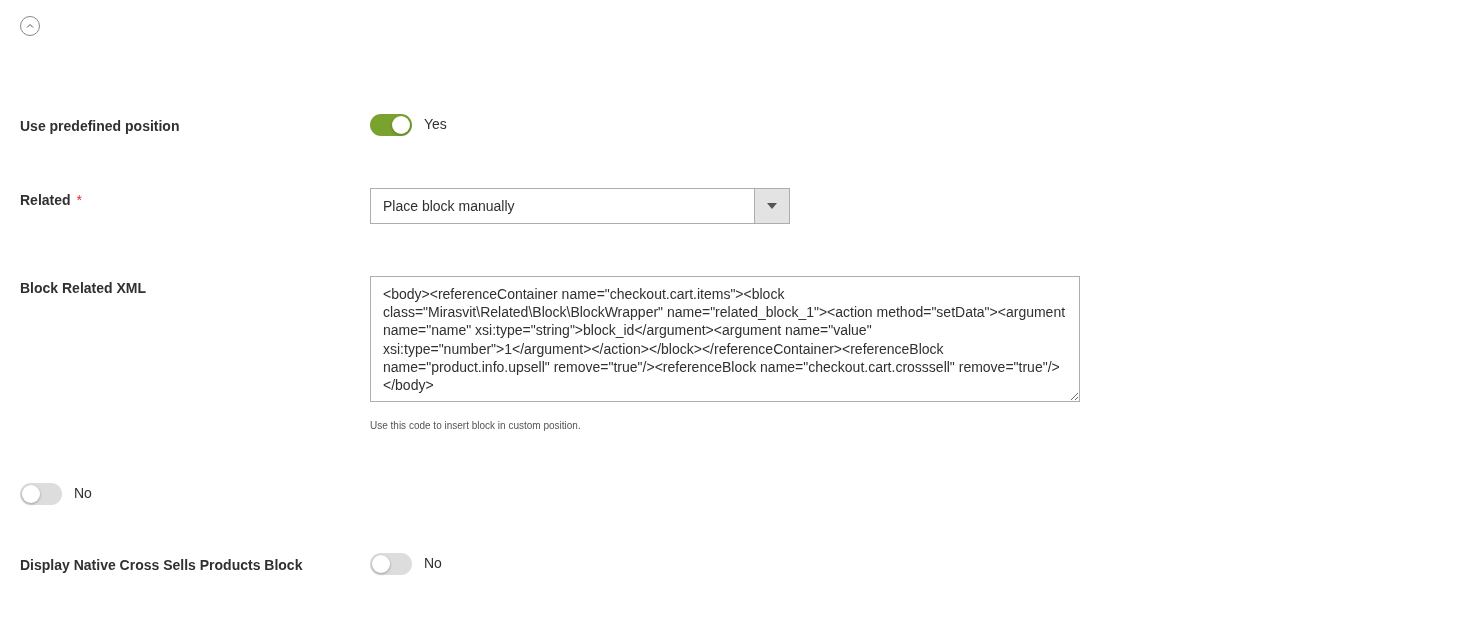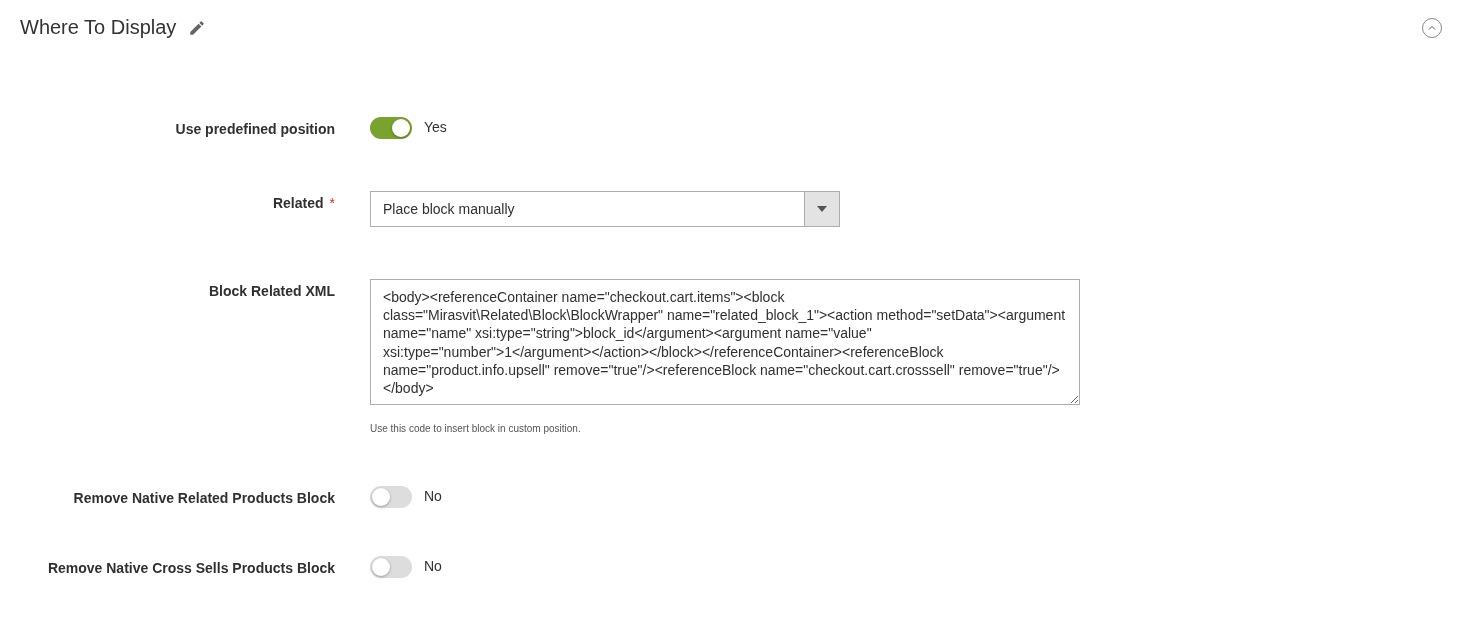--- a/index.html
+++ b/index.html
@@ -45,21 +45,21 @@
   .form-body {
     padding-top: 70px;
   }
   .form-row {
     display: flex;
     align-items: flex-start;
     margin-bottom: 52px;
   }
   .label-col {
     width: 350px;
-    text-align: right;
+    text-align: left;
     padding-right: 35px;
     padding-top: 4px;
     color: #303030;
     font-weight: 600;
     font-size: 14px;
   }
   .label-col .req {
     color: #e02b27;
     margin-left: 6px;
     font-weight:400;
@@ -94,21 +94,21 @@
   .toggle.off { background: #dddddd; }
   .toggle.off .knob { left: 2px; }
   .toggle-label {
     margin-left: 12px;
     color: #303030;
     font-size: 14px;
     padding-top: 2px;
   }
   .select-wrap {
     display: flex;
-    width: 470px;
+    width: 420px;
   }
   .select-text {
     flex: 1;
     border: 1px solid #adadad;
     border-right: none;
     padding: 8px 12px;
     font-size: 14px;
     color: #303030;
     background:#fff;
     cursor: pointer;
@@ -143,28 +143,20 @@
     margin-top: 18px;
     color: #555;
     font-size: 10px;
   }
   .form-row.tight { margin-bottom: 48px; }
 </style>
 </head>
 <body>
 
 <div class="section-header">
-  <div class="section-title-wrap">
-    <h1 class="section-title">Where To Display</h1>
-    <span class="pencil-icon">
-      <svg viewBox="0 0 24 24">
-          <path d="M3 17.25V21h3.75L17.81 9.94l-3.75-3.75L3 17.25zM20.71 7.04a1 1 0 0 0 0-1.41l-2.34-2.34a1 1 0 0 0-1.41 0l-1.83 1.83 3.75 3.75 1.83-1.83z"></path>
-        </svg>
-    </span>
-  </div>
   <span class="collapse-icon">
     <svg viewBox="0 0 24 24">
         <polyline points="6 15 12 9 18 15"></polyline>
       </svg>
   </span>
 </div>
 
 <div class="form-body">
 
   <div class="form-row">
@@ -195,31 +187,30 @@
 
   <div class="form-row">
     <div class="label-col">Block Related XML</div>
     <div class="field-col" style="flex-direction:column; align-items:flex-start;">
       <textarea class="xml-textarea" style="">&lt;body&gt;&lt;referenceContainer name="checkout.cart.items"&gt;&lt;block class="Mirasvit\Related\Block\BlockWrapper" name="related_block_1"&gt;&lt;action method="setData"&gt;&lt;argument name="name" xsi:type="string"&gt;block_id&lt;/argument&gt;&lt;argument name="value" xsi:type="number"&gt;1&lt;/argument&gt;&lt;/action&gt;&lt;/block&gt;&lt;/referenceContainer&gt;&lt;referenceBlock name="product.info.upsell" remove="true"/&gt;&lt;referenceBlock name="checkout.cart.crosssell" remove="true"/&gt;&lt;/body&gt;</textarea>
       <div class="hint">Use this code to insert block in custom position.</div>
     </div>
   </div>
 
   <div class="form-row tight">
-    <div class="label-col">Remove Native Related Products Block</div>
     <div class="field-col">
       <span class="toggle off">
           <span class="knob"></span>
         </span>
       <span class="toggle-label">No</span>
     </div>
   </div>
 
   <div class="form-row tight">
-    <div class="label-col">Remove Native Cross Sells Products Block</div>
+    <div class="label-col">Display Native Cross Sells Products Block</div>
     <div class="field-col">
       <span class="toggle off">
           <span class="knob"></span>
         </span>
       <span class="toggle-label">No</span>
     </div>
   </div>
 
 </div>
 

